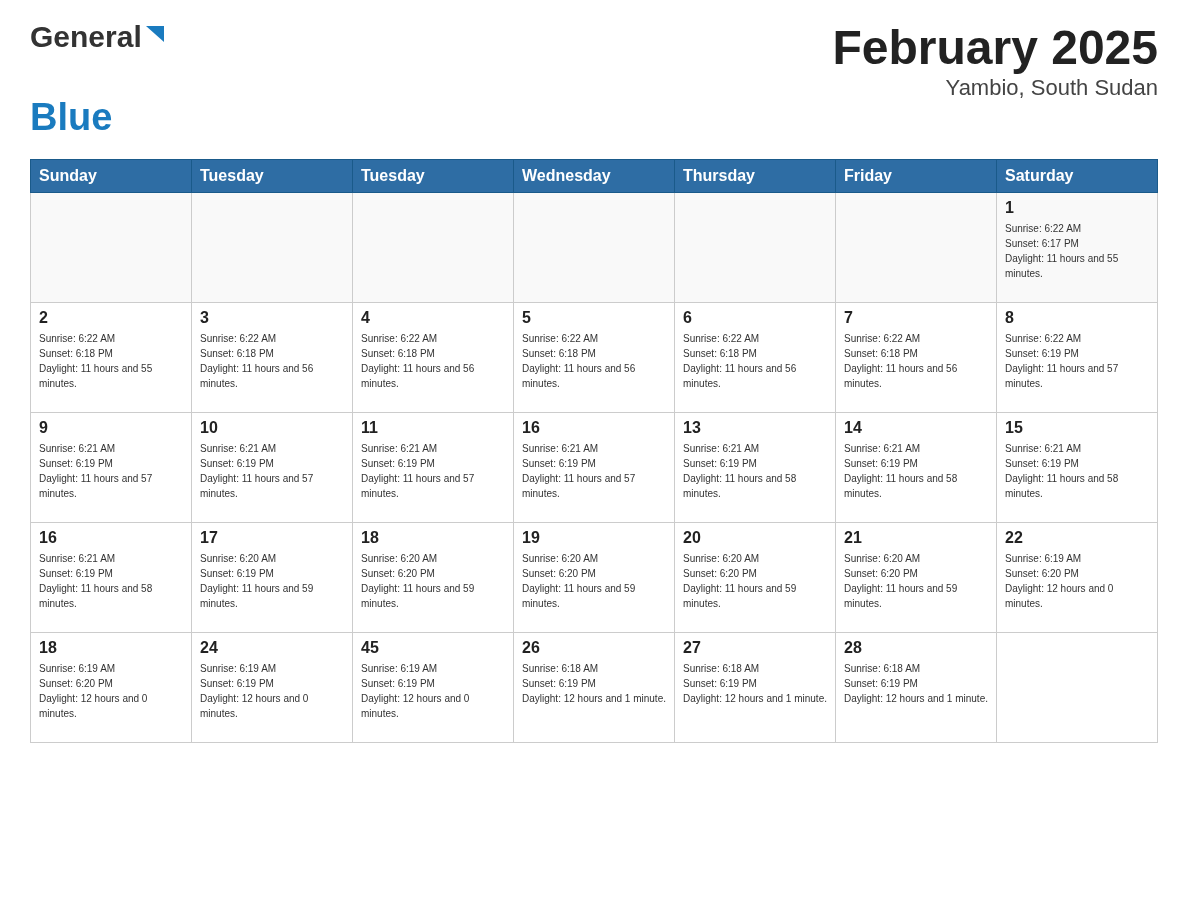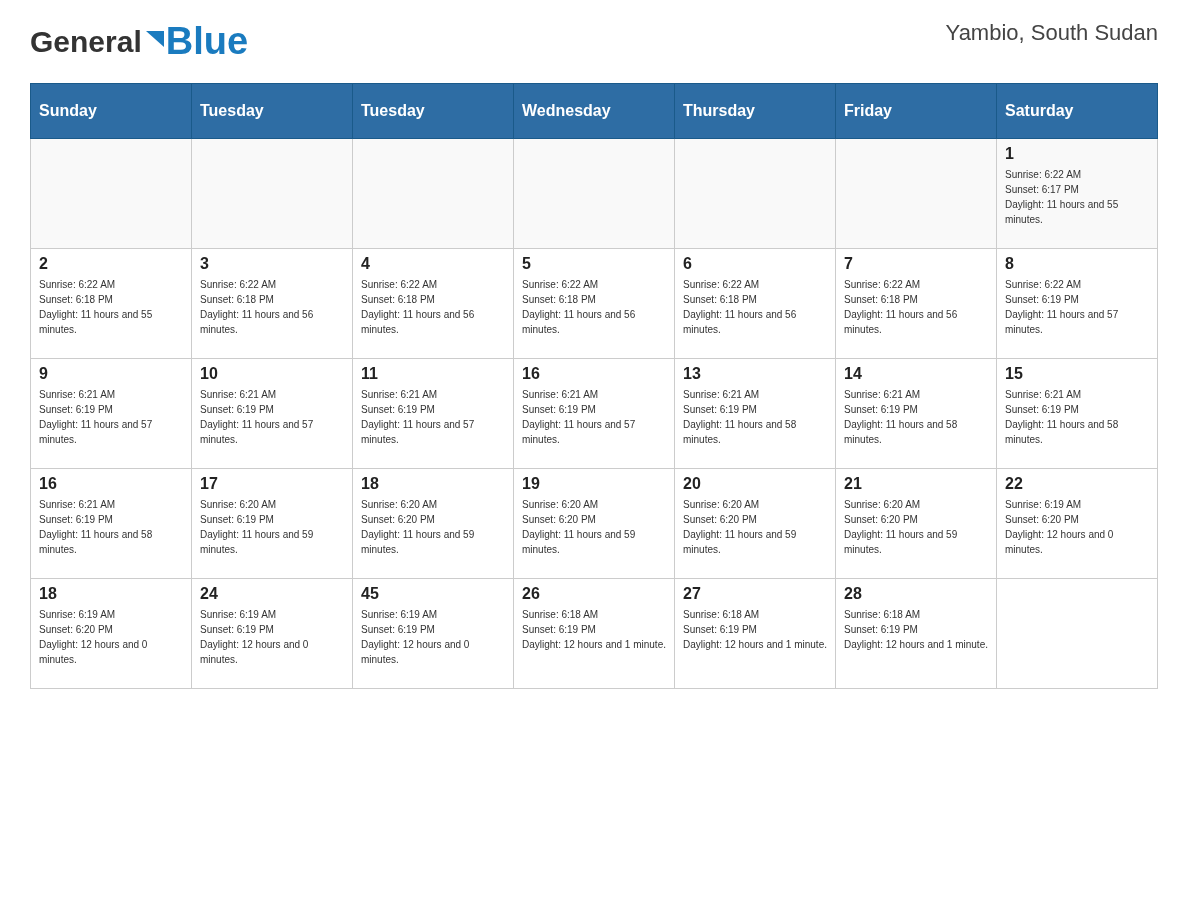--- a/index.html
+++ b/index.html
@@ -11,21 +11,23 @@
       min-height: 918px;
     }
     .header {
       display: flex;
       justify-content: space-between;
       align-items: flex-start;
       margin-bottom: 20px;
     }
     .logo {
       display: flex;
-      align-items: center;
+      flex-direction: column;
+      align-items: flex-start;
+      gap: 42px;
     }
     .title-area {
       text-align: right;
     }
     .month-title {
       font-size: 48px;
       font-weight: bold;
       color: #222;
     }
     .location {
@@ -35,21 +37,21 @@
     .calendar {
       width: 100%;
       border-collapse: collapse;
       border: 1px solid #999;
     }
     .calendar th {
       background-color: #2e6da4;
       color: #fff;
       font-size: 16px;
       font-weight: bold;
-      padding: 18px 8px;
+      padding: 7px 8px;
       text-align: left;
       border: 1px solid #1a5a8a;
     }
     .calendar td {
       vertical-align: top;
       padding: 6px 8px;
       border: 1px solid #ccc;
       width: 14.28%;
       min-height: 100px;
       font-size: 13px;
@@ -96,20 +98,21 @@
       <span class="logo-text-general">General</span>
       <svg width="22" height="22" viewBox="0 0 22 22" style="margin-left:2px; margin-top:-4px;">
         <polygon points="2,2 20,2 20,18" fill="#1a7bbf"></polygon>
       </svg>
     </div>
     <div>
       <span style="font-size:38px; font-weight:bold; color:#1a7bbf;">Blue</span>
     </div>
   </div>
   <div class="title-area">
+    <div class="month-title">February 2025</div>
     <div class="location">Yambio, South Sudan</div>
   </div>
 </div>
 
 <table class="calendar">
   <thead>
     <tr>
     <th>Sunday</th>
         <th>Tuesday</th>
         <th>Tuesday</th>

